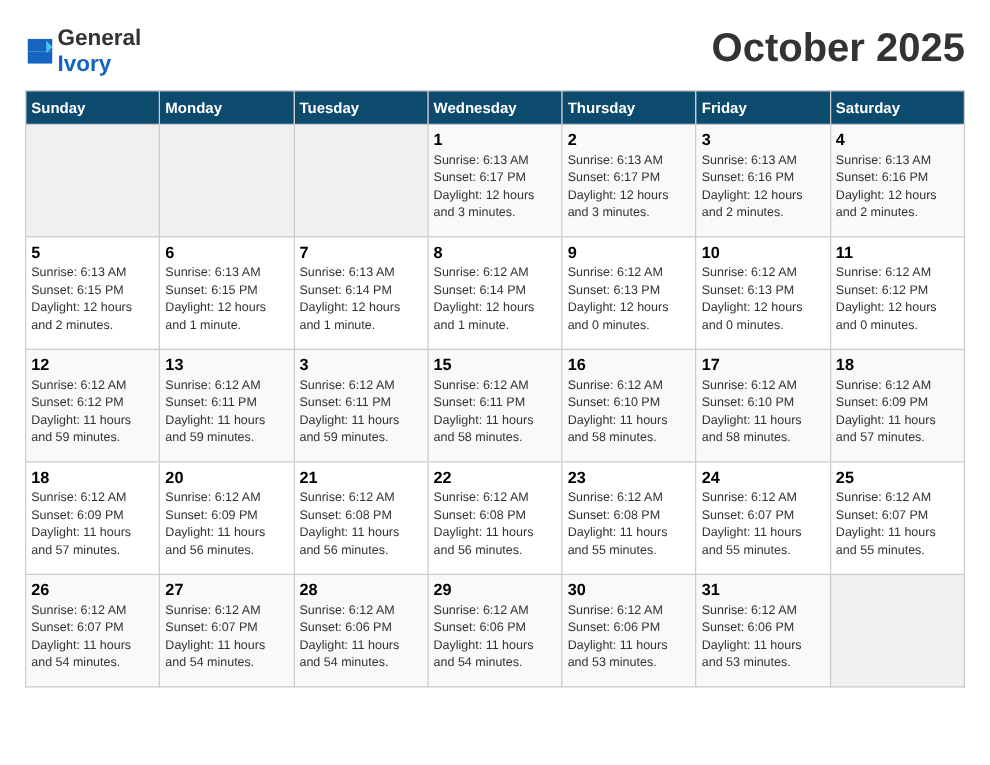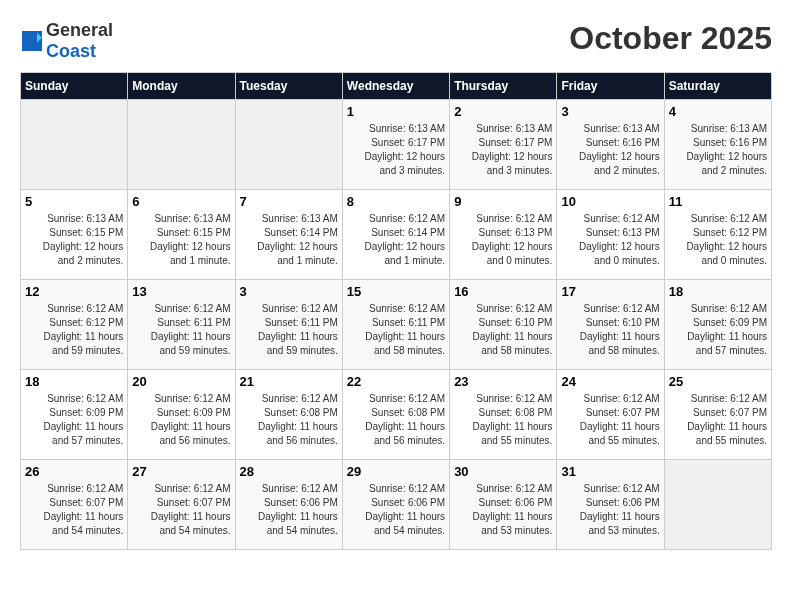--- a/index.html
+++ b/index.html
@@ -46,21 +46,21 @@
     .location-title {
       font-size: 14px;
       color: #555;
     }
     table {
       width: 100%;
       border-collapse: collapse;
       font-size: 11px;
     }
     thead tr {
-      background-color: #0f172a;
+      background-color: #0c4a6e;
       color: #fff;
     }
     thead th {
       padding: 6px 4px;
       text-align: left;
       font-size: 12px;
       font-weight: bold;
       border: 1px solid #ccc;
     }
     tbody tr {
@@ -75,21 +75,20 @@
     }
     .day-number {
       font-size: 13px;
       font-weight: bold;
       margin-bottom: 3px;
     }
     .day-info {
       font-size: 10px;
       color: #333;
       line-height: 1.4;
-      text-align: right;
     }
     tbody tr:nth-child(odd) td {
       background-color: #f9f9f9;
     }
     tbody tr:nth-child(even) td {
       background-color: #ffffff;
     }
     .empty-cell {
       background-color: #f0f0f0 !important;
     }
@@ -100,21 +99,21 @@
 <div class="header-area">
   <div class="logo">
     <svg class="logo-icon" viewBox="0 0 24 24" width="28" height="28">
       <rect x="0" y="0" width="24" height="12" fill="#1565c0"></rect>
       <rect x="0" y="12" width="24" height="12" fill="#1565c0"></rect>
       <polygon points="18,2 24,8 18,14" fill="#4fc3f7"></polygon>
     </svg>
     <div style="margin-left:4px;">
       <div>
         <span class="logo-text-general">General</span><br>
-        <span class="logo-text-blue">Coast</span>
+        <span class="logo-text-blue">Ivory</span>
       </div>
     </div>
   </div>
   <div class="title-area">
     <div class="month-title">October 2025</div>
   </div>
 </div>
 
 <table>
   <thead>

